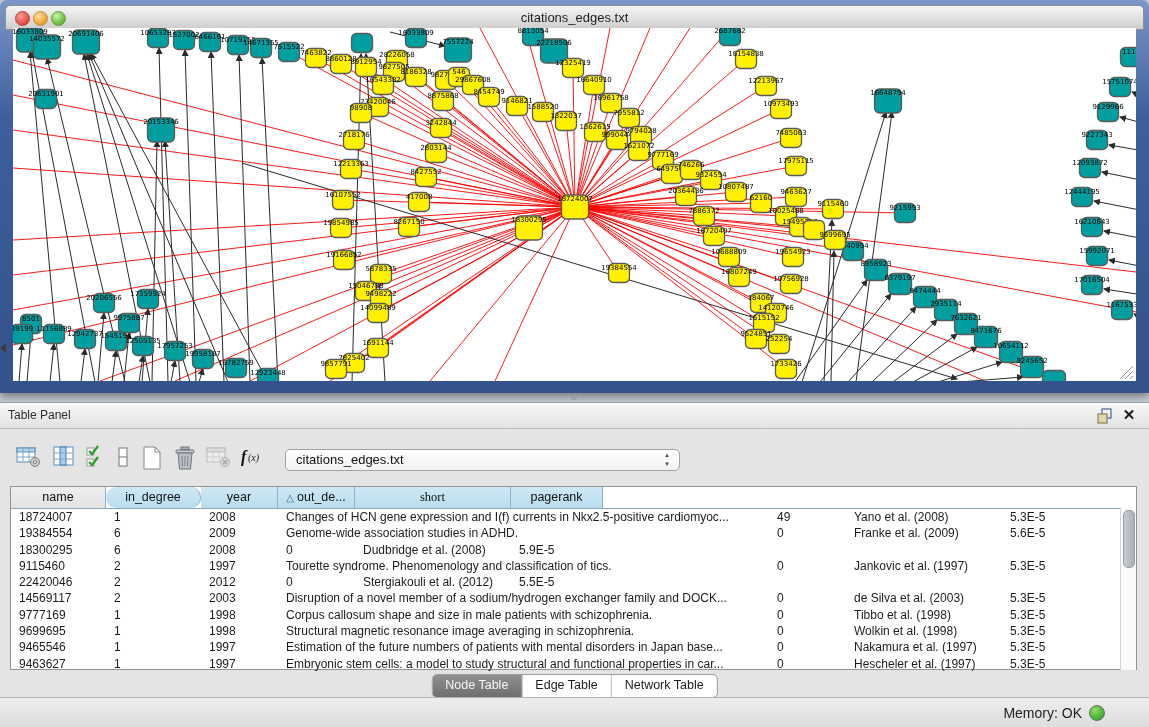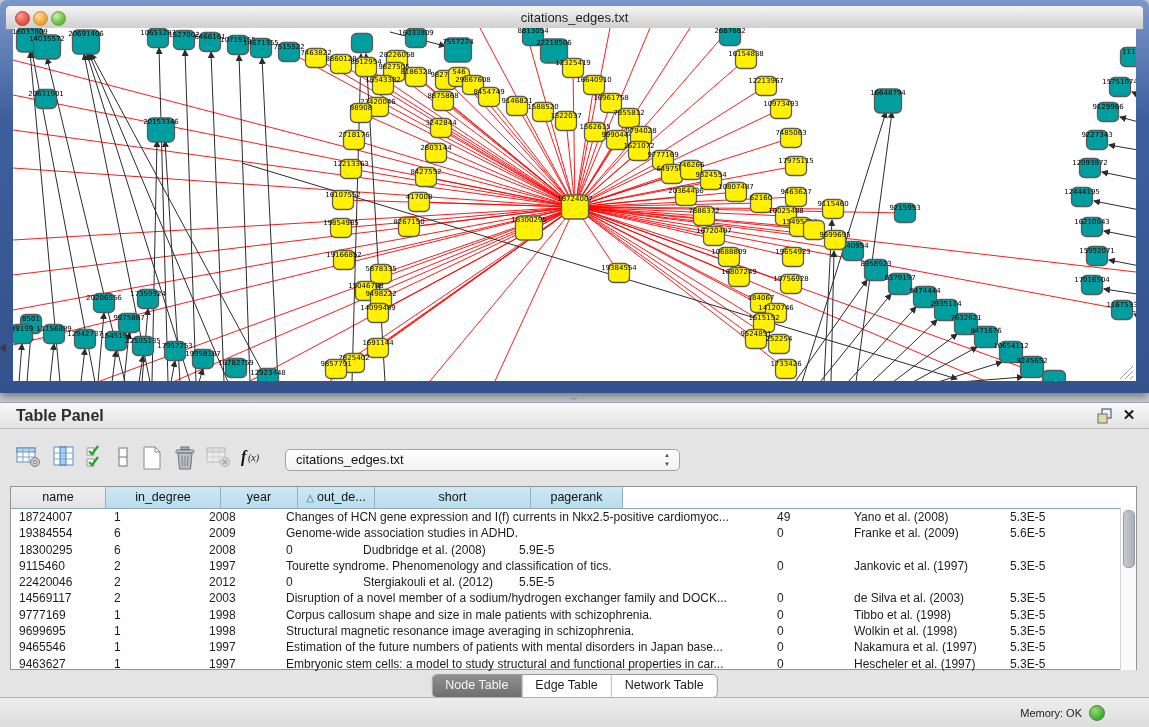--- a/index.html
+++ b/index.html
@@ -24,21 +24,21 @@
   #graph-canvas{position:absolute;left:13px;top:28px;width:1123px;height:353px;background:#fff;}
   #graph-svg{position:absolute;left:0;top:0;width:100%;height:100%;}
   .gnode-label{font-family:"DejaVu Sans",sans-serif;font-size:7px;fill:#000;}
   #collapse-arrow{position:absolute;left:0px;top:343px;width:0;height:0;z-index:5;
     border-top:5px solid transparent;border-bottom:5px solid transparent;border-right:6px solid #3c3c3c;}
   #splitter-dot{position:absolute;left:571px;top:396px;width:6px;height:4px;background:#98a0ac;border-radius:2px;}
   
   #panel-title{position:absolute;left:0;top:402px;width:100%;height:27px;
     background:linear-gradient(#f8f8f8,#e2e2e2);
     border-top:1px solid #9aa1ab;border-bottom:1px solid #bdbdbd;box-sizing:border-box;}
-  #panel-title-text{position:absolute;left:16px;top:0;height:25px;line-height:25px;font-size:16px;color:#2d2d2d;font-weight:bold;}
+  #panel-title-text{position:absolute;left:8px;top:0;height:25px;line-height:25px;font-size:12px;color:#2d2d2d;}
   #float-btn{position:absolute;right:36px;top:5px;width:16px;height:16px;cursor:default;}
   #close-btn{position:absolute;right:12px;top:3px;width:16px;height:18px;font-size:15px;font-weight:bold;color:#1c1c1c;text-align:center;line-height:18px;}
   #panel-body{position:absolute;left:0;top:429px;width:100%;height:298px;background:#e4e4e4;}
   
   .tb-icon{position:absolute;top:16px;width:28px;height:28px;}
   #combo{position:absolute;left:285px;top:20px;width:395px;height:22px;background:linear-gradient(#ffffff,#f2f2f2);
     border:1px solid #a3a3a3;border-radius:5px;box-sizing:border-box;}
   #combo-text{position:absolute;left:10px;top:0;line-height:20px;font-size:13px;color:#111;}
   #combo-arrows{position:absolute;right:7px;top:1px;width:10px;height:20px;color:#4a4a4a;font-size:6px;line-height:9px;text-align:center;}
   
@@ -61,21 +61,21 @@
   #tabs{position:absolute;top:245px;left:50%;transform:translateX(-50%);display:flex;height:22px;
     background:#fff;border:1px solid #9b9b9b;border-radius:5px;overflow:hidden;
     box-shadow:inset 0 1px 0 rgba(255,255,255,.7);}
   .tab{padding:0 13px;font-size:12.5px;line-height:21px;color:#1d1d1d;border-left:1px solid #bdbdbd;}
   .tab:first-child{border-left:none;}
   .tab.active{background:linear-gradient(#909090,#6f6f6f);color:#f6f6f6;}
   
   #status-bar{position:absolute;left:0;bottom:0;width:100%;height:30px;
     background:linear-gradient(#ededed,#dddddd);border-top:1px solid #b2b2b6;box-sizing:border-box;}
   #memory{position:absolute;right:44px;top:0;height:29px;display:flex;align-items:center;gap:7px;}
-  #memory-label{font-size:11px;color:#222;}
+  #memory-label{font-size:14px;color:#222;}
   #memory-dot{width:14px;height:14px;border-radius:50%;border:1px solid #6d6d6d;
     background:radial-gradient(circle at 35% 30%,#90de66,#41b331 65%,#2f9423);}
 </style>
 </head>
 <body>
 
 <div id="net-window">
   <div id="titlebar">
     <span class="tl tl-red"></span>
     <span class="tl tl-yellow"></span>
@@ -568,24 +568,24 @@
         </svg></div>
     </div>
   <div id="combo">
     <span id="combo-text">citations_edges.txt</span>
     <div id="combo-arrows">▲<br>▼</div>
   </div>
 
   <div id="table-wrap">
     <div id="thead">
         <div class="th first" style="width: 95px;">name</div>
-        <div class="th" style="width: 115px;">in_degree</div>
+        <div class="th" style="width: 95px; border-radius: 10px;">in_degree</div>
         <div class="th" style="width: 77px;">year</div>
         <div class="th" style="width: 77px;"><span class="sort-glyph">△</span>out_de...</div>
-        <div class="th" style="width: 156px;">short</div>
+        <div class="th" style="width: 156px; font-family: Liberation Serif, serif;">short</div>
         <div class="th" style="width: 92px;">pagerank</div>
         <div class="th th-filler"></div>
       </div>
     <div id="tbody">
         <div class="tr">
           <div class="td" style="width: 95px;">18724007</div>
           <div class="td" style="width: 95px;">1</div>
           <div class="td" style="width: 77px;">2008</div>
           <div class="td" style="width: 491px;">Changes of HCN gene expression and I(f) currents in Nkx2.5-positive cardiomyoc...</div>
           <div class="td" style="width: 77px;">49</div>

